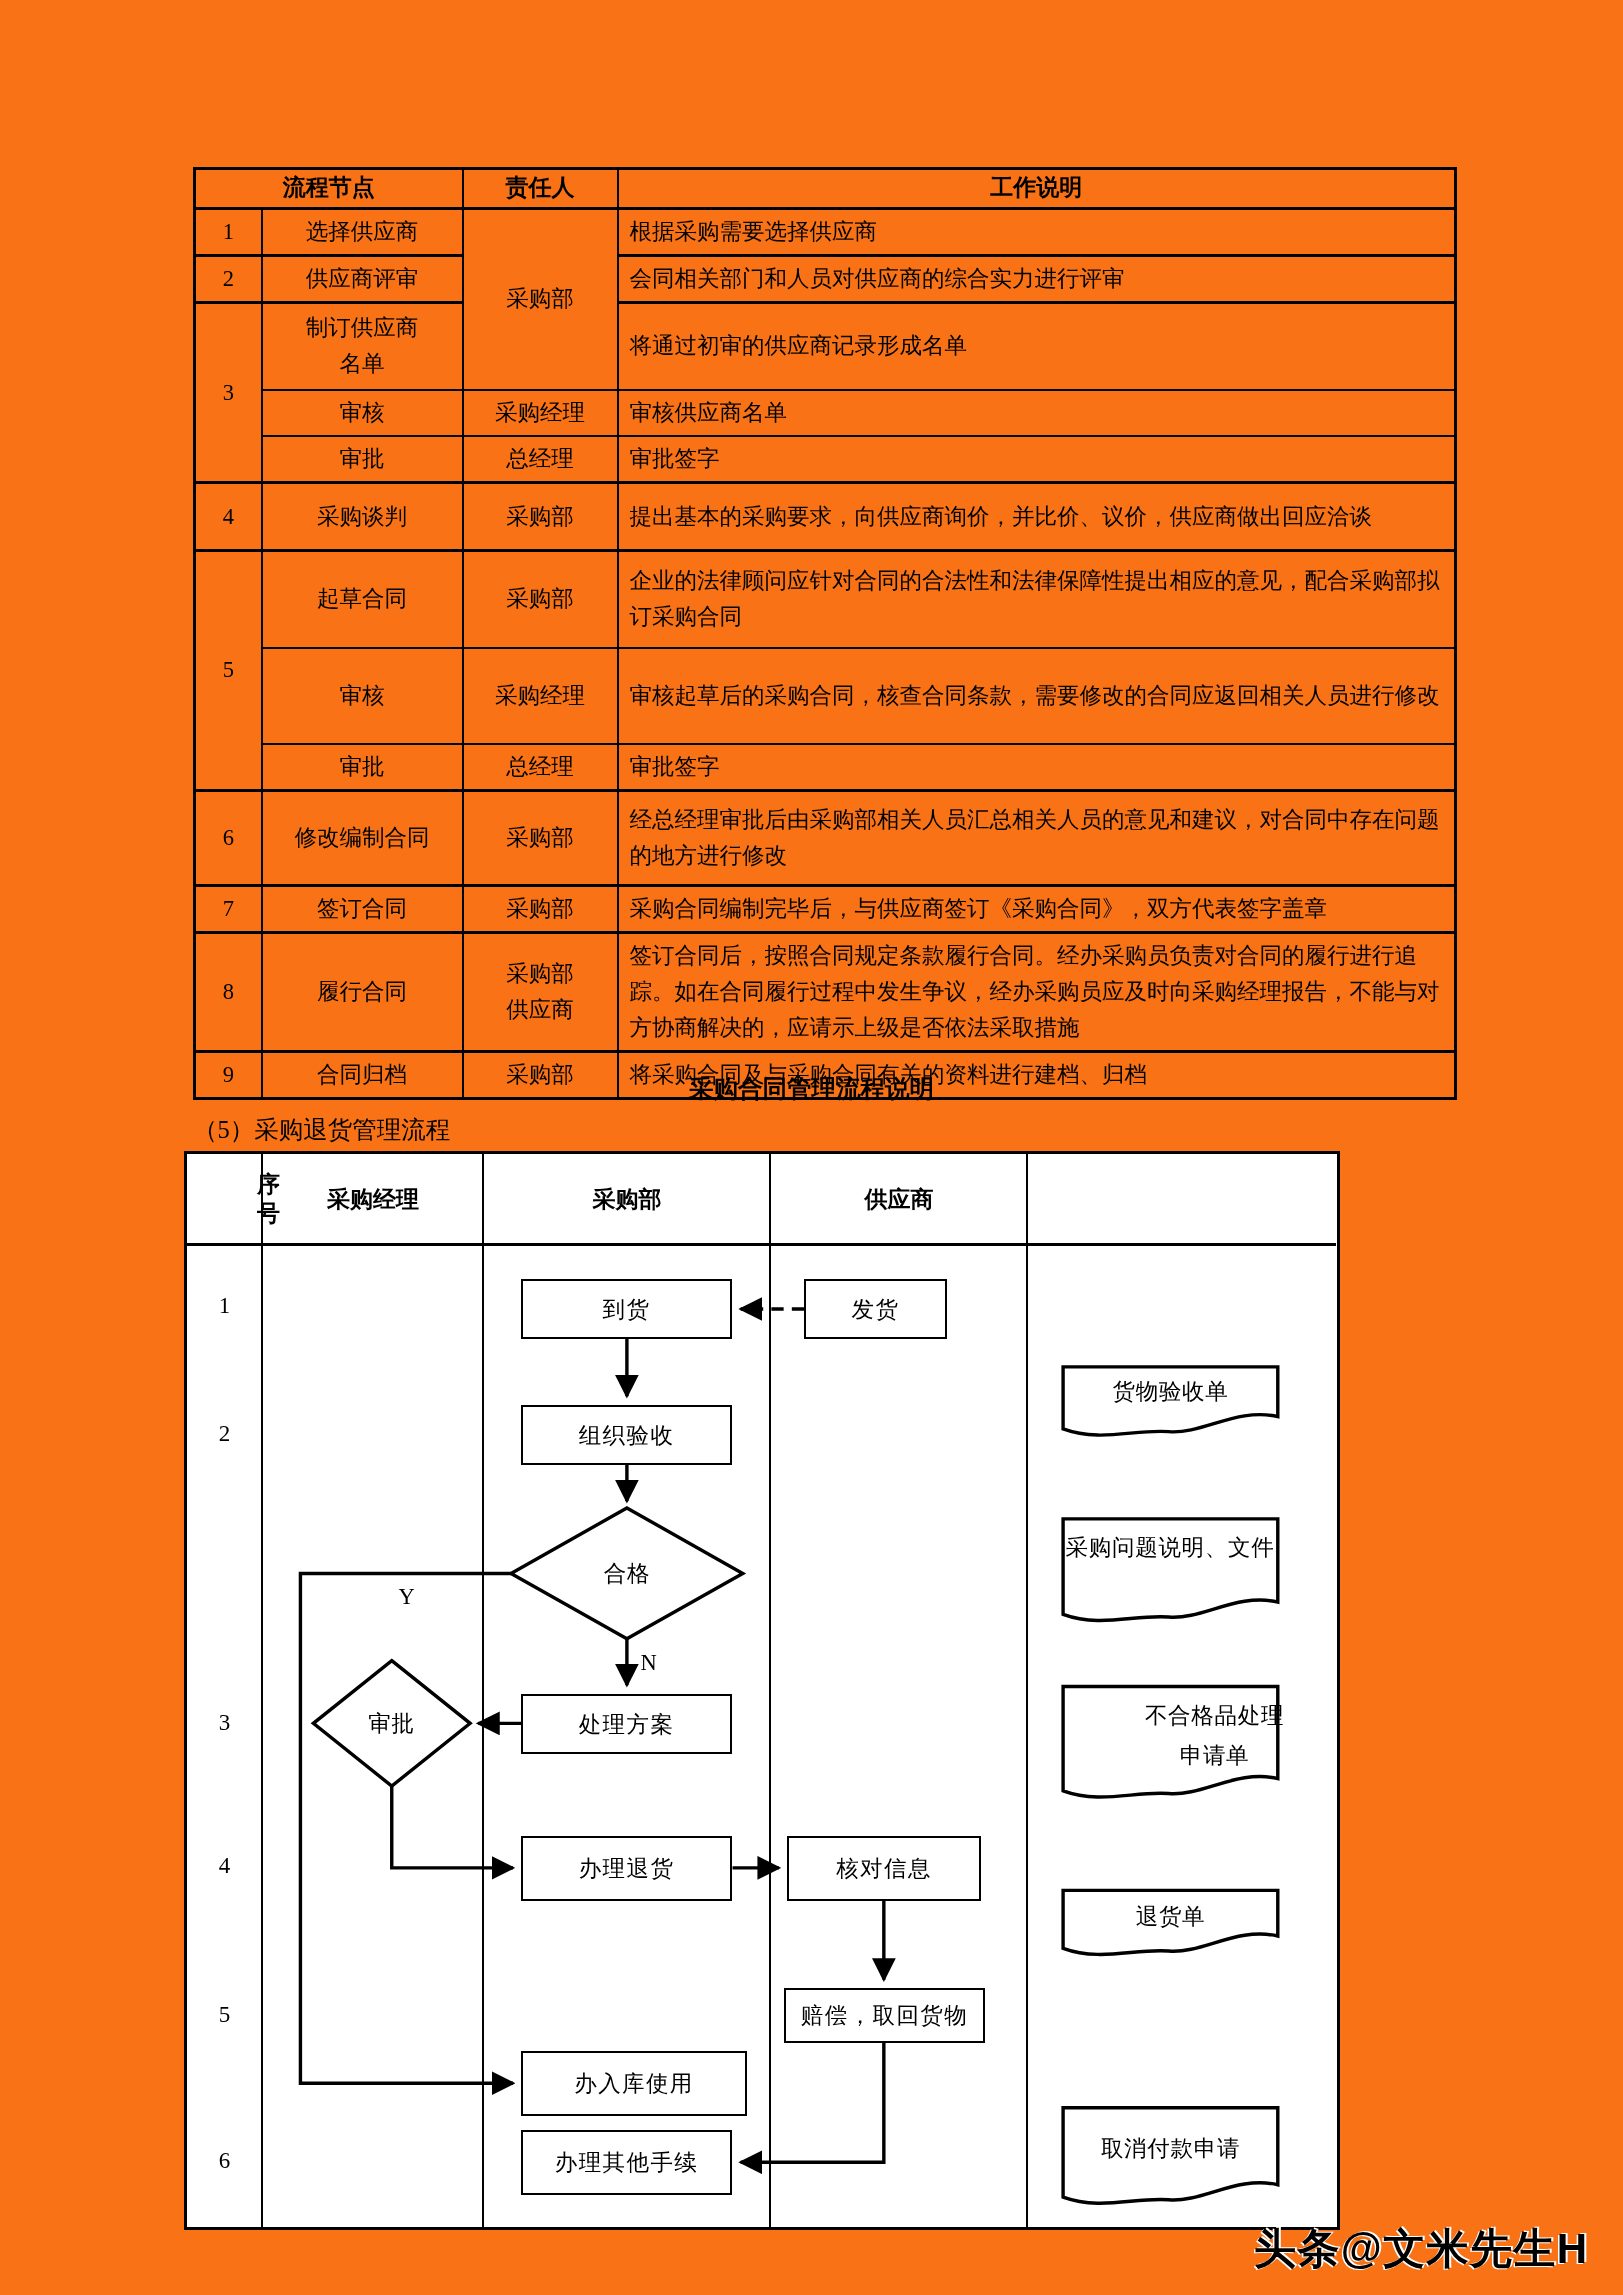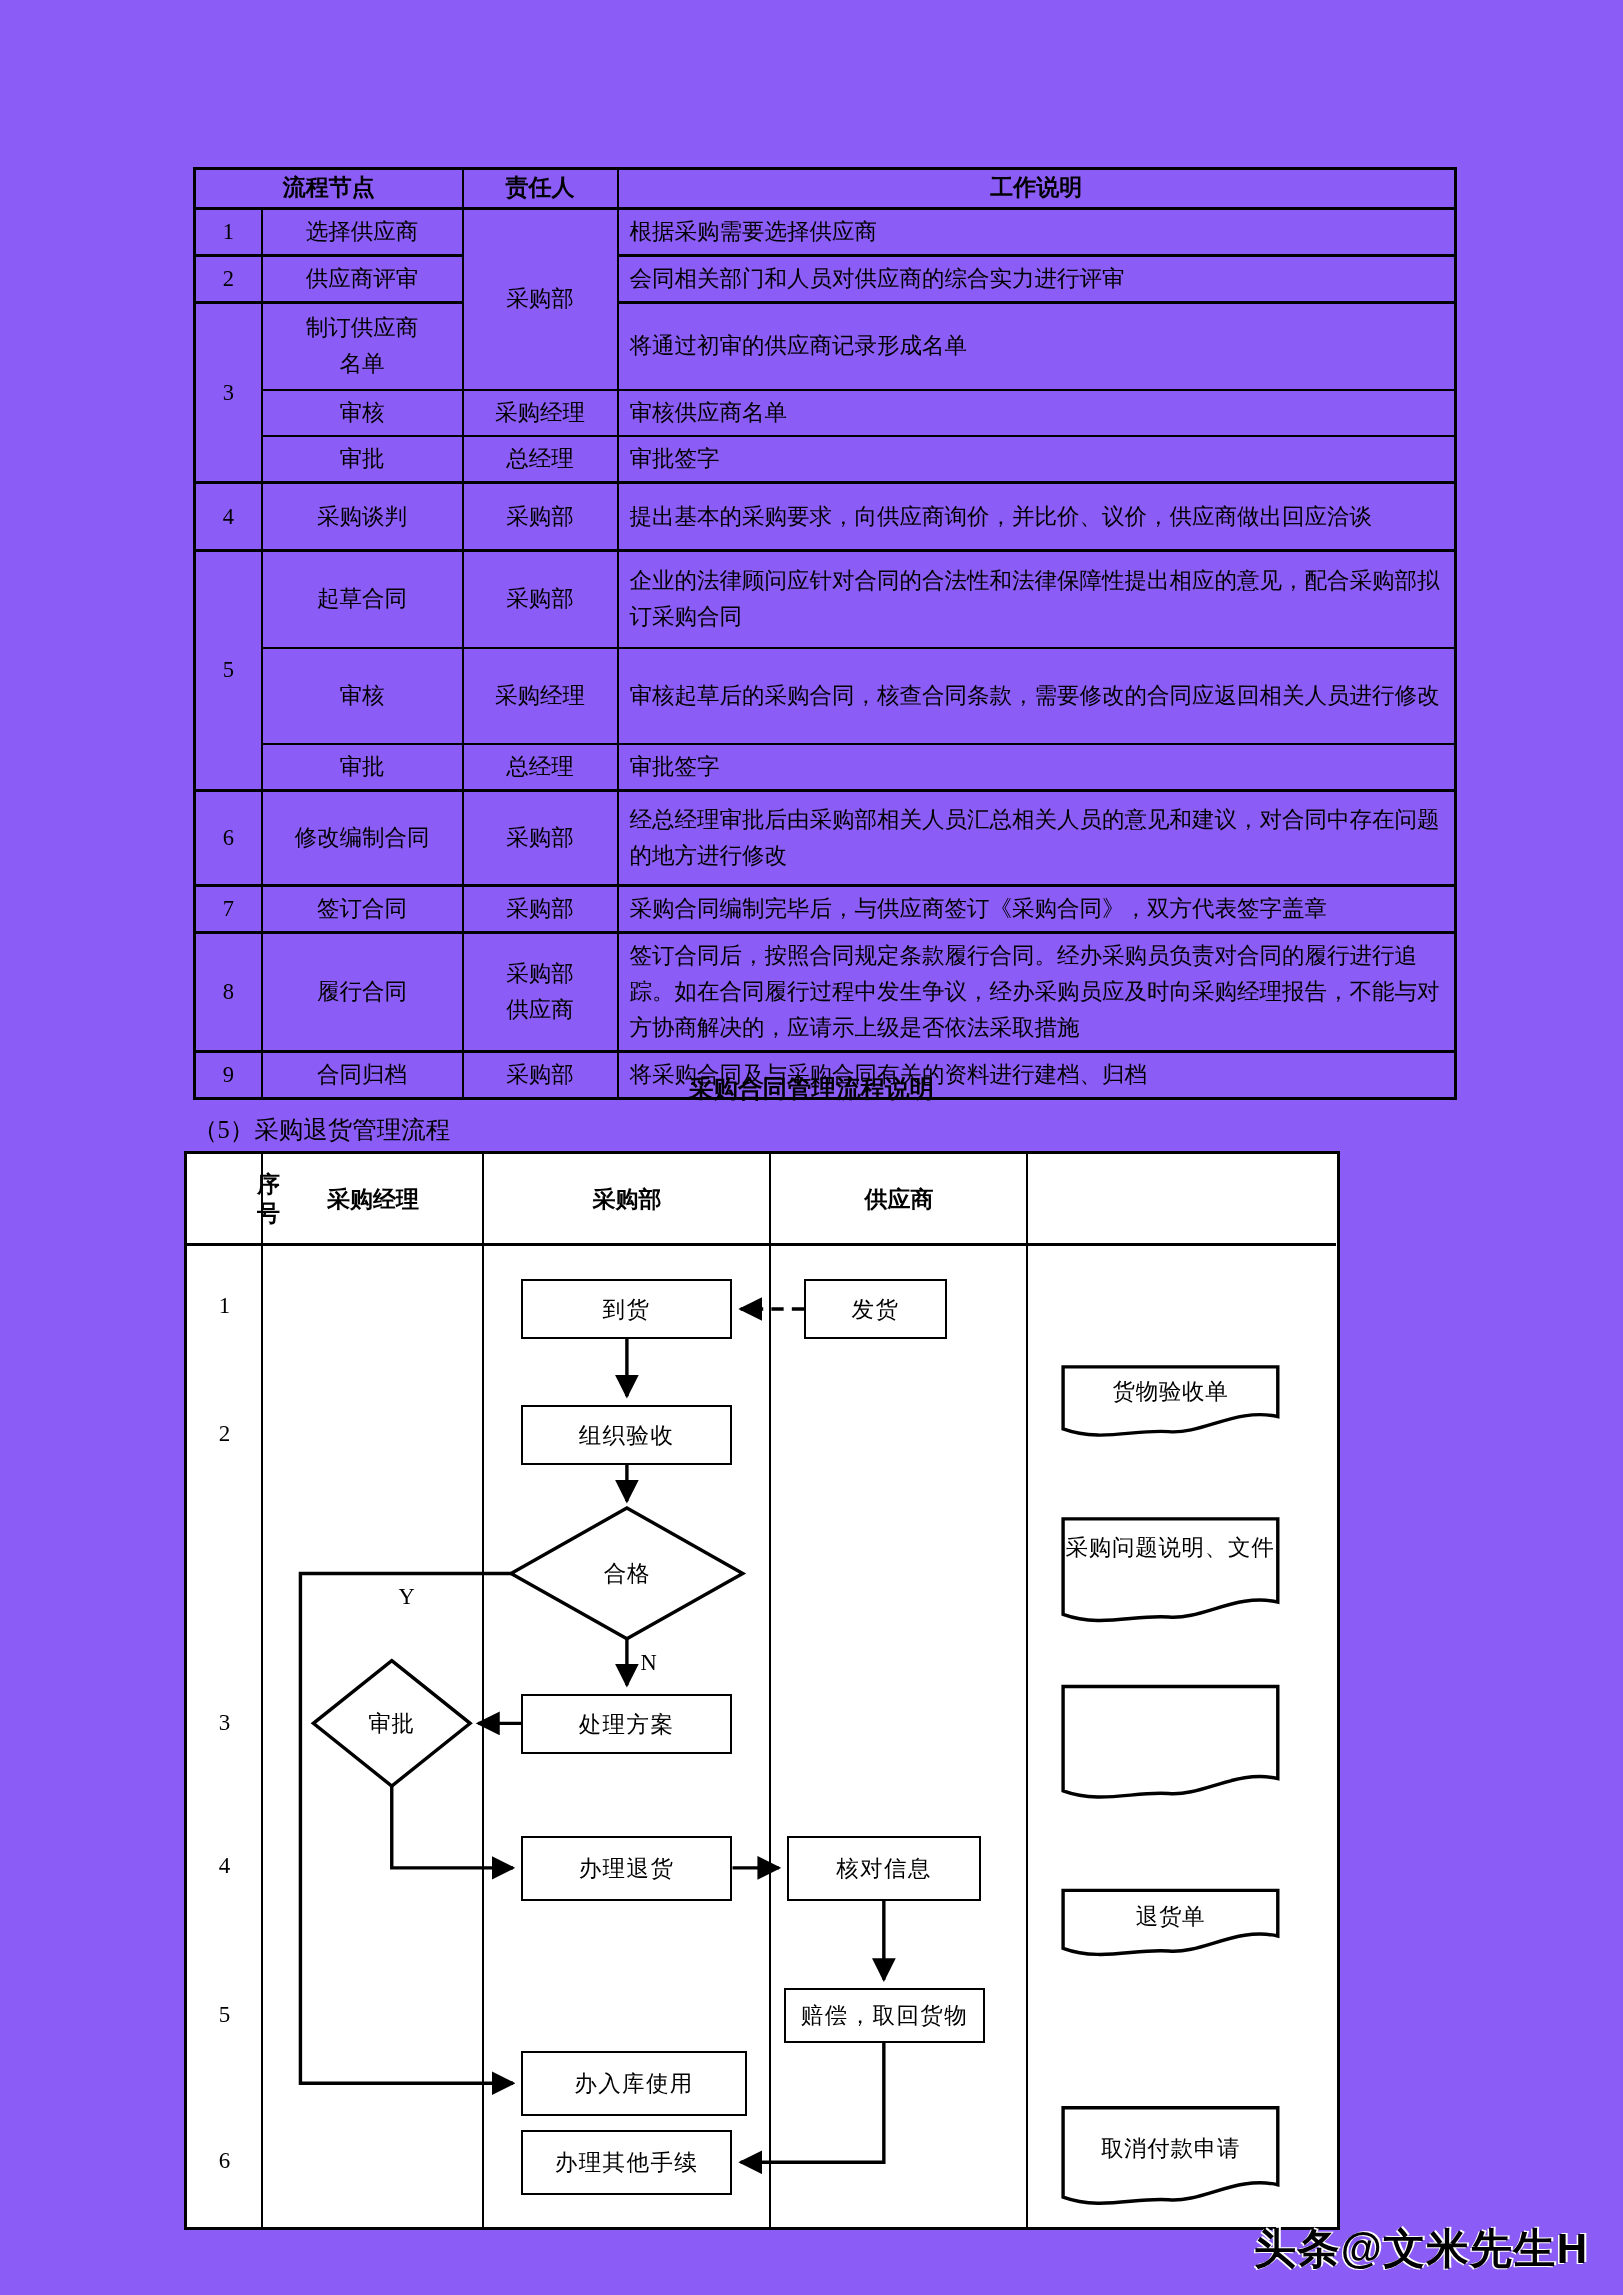--- a/index.html
+++ b/index.html
@@ -2,21 +2,21 @@
 <html style="font-size:11px"><head>
 <meta charset="utf-8">
 <style>
   * { box-sizing: border-box; margin: 0; padding: 0; }
   html,body { background:#ffffff; }
   body {
     width:1623px; height:2295px; position:relative;
     font-family:"Liberation Serif","DejaVu Serif",serif;
     color:#000;
   }
-  .page { position:absolute; inset:0; background:#8b5cf6; }
+  .page { position:absolute; inset:0; background:#f97316; }
 
   
   table.proc {
     position:absolute; left:193px; top:167px; width:1261px;
     border-collapse:collapse; table-layout:fixed;
     font-size:22.5px; line-height:1.6;
   }
   table.proc td, table.proc th {
     border:2px solid #000; vertical-align:middle;
     text-align:center; font-weight:normal; overflow:hidden;
@@ -259,19 +259,21 @@
     <div class="node" style="left:334px;top:897px;width:226px;height:65px">办入库使用</div>
     <div class="node" style="left:334px;top:976px;width:211px;height:65px">办理其他手续</div>
 
     <div class="flabel" style="left:372px;top:406px;width:136px;height:27px">合格</div>
     <div class="flabel" style="left:150px;top:556px;width:109px;height:27px">审批</div>
     <div class="flabel" style="left:205px;top:428px;width:30px;height:30px">Y</div>
     <div class="flabel" style="left:447px;top:494px;width:30px;height:30px">N</div>
 
     <div class="flabel" style="left:876px;top:213px;width:215px;height:48px">货物验收单</div>
     <div class="flabel" style="left:869px;top:376px;width:228px;height:34px">采购问题说明、文件</div>
+    <div class="flabel pre" style="left:876px;top:543px;width:215px;height:78px;line-height:1.8">不合格品处理
+申请单</div>
     <div class="flabel" style="left:876px;top:744px;width:215px;height:37px">退货单</div>
     <div class="flabel" style="left:876px;top:972px;width:215px;height:44px">取消付款申请</div>
   </div>
 
   <div class="watermark">头条@文米先生H</div>
 </div>
 
 
 </body></html>

